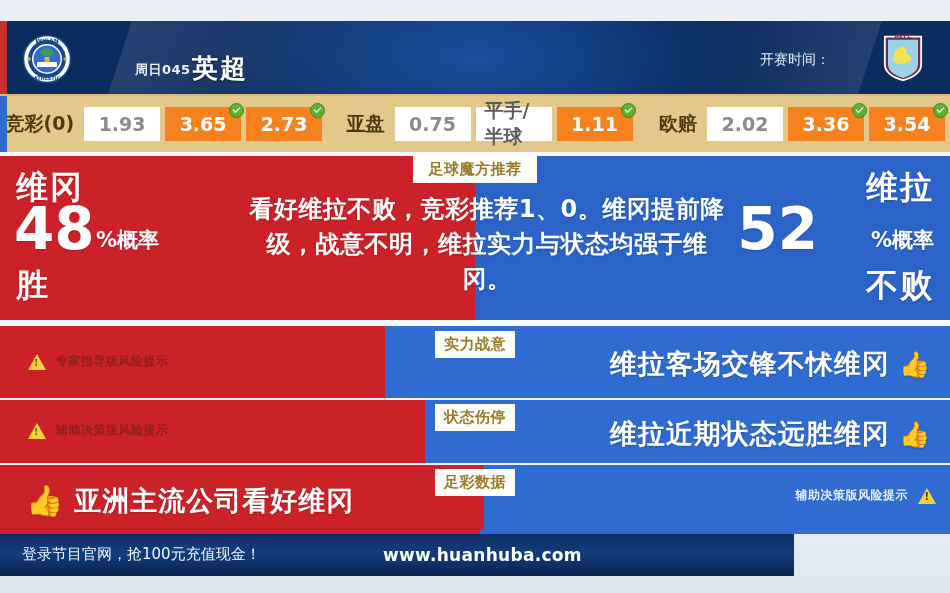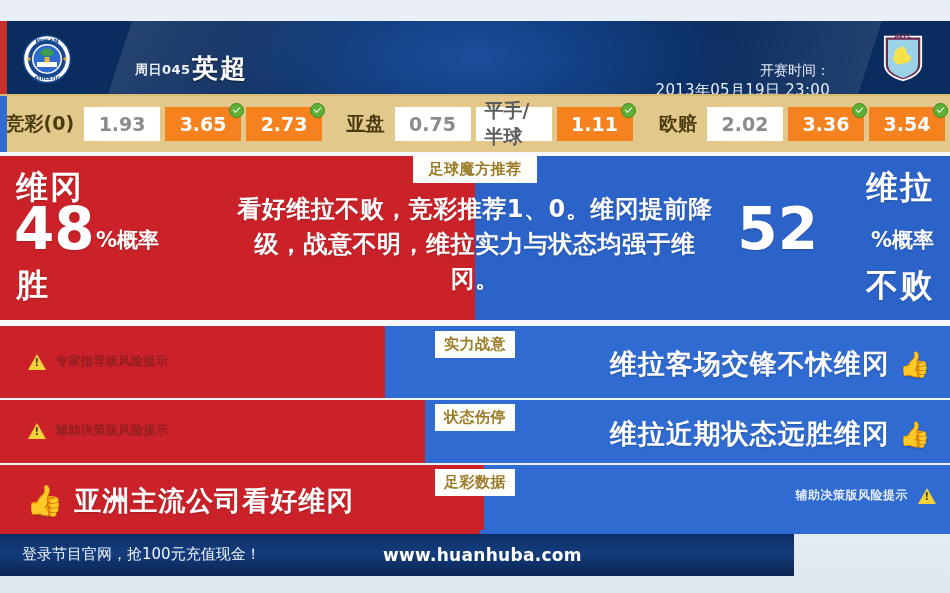--- a/index.html
+++ b/index.html
@@ -40,21 +40,21 @@
       radial-gradient(ellipse 95px 34px at 50% 48%, rgba(80,150,255,0.55) 0%, rgba(30,80,170,0.25) 55%, rgba(10,42,87,0) 80%),
       repeating-conic-gradient(from 0deg at 50% 45%,
         rgba(130,190,255,0.22) 0deg 4deg, rgba(10,42,87,0) 4deg 13deg);}
   .brandlogo .txt{position:absolute;inset:0;display:flex;align-items:center;justify-content:center;
     font-size:31px;font-weight:bold;letter-spacing:1px;
     color:#ffd84a;
     background:linear-gradient(180deg,#fff3b0 0%,#ffd23d 48%,#e79c12 52%,#ffe071 100%);
     -webkit-background-clip:text;background-clip:text;-webkit-text-fill-color:transparent;
     filter:drop-shadow(0 0 1px #3b2400) drop-shadow(1px 1px 0 #2a1a00);}
 
-  .kickoff{position:absolute;right:120px;top:28px;text-align:right;color:#e7eefb;font-size:14px;line-height:20px;margin-top:11px;}
+  .kickoff{position:absolute;right:120px;top:28px;text-align:center;color:#e7eefb;font-size:14px;line-height:20px;}
   .kickoff .l2{font-size:15px;letter-spacing:0.3px;}
 
   
   .odds{position:absolute;left:0;top:94px;width:950px;height:56px;background:#e2c88a;
     border-top:2px solid #d8bb74;display:flex;align-items:center;}
   .odds:before{content:"";position:absolute;left:0;top:0;width:7px;height:56px;background:#2f6bd0;}
   .odds-group{display:flex;align-items:center;}
   .odds-title{font-size:19px;font-weight:bold;color:#4a3a10;margin-right:10px;white-space:nowrap;}
   .odds-title.u{text-decoration:underline;}
   .cell{position:relative;height:34px;min-width:58px;padding:0 9px;margin-right:5px;
@@ -79,33 +79,33 @@
   .lpct{left:96px;top:70px;font-size:21px;font-weight:bold;color:#fff;}
   .lres{left:16px;top:108px;font-size:32px;letter-spacing:2px;}
   .rname{right:16px;top:10px;font-size:32px;letter-spacing:2px;}
   .rnum{right:132px;top:44px;font-size:58px;line-height:58px;font-weight:bold;color:#fff;}
   .rpct{right:16px;top:70px;font-size:21px;font-weight:bold;color:#fff;}
   .rres{right:16px;top:108px;font-size:32px;letter-spacing:2px;}
 
   .reco-tab{position:absolute;left:413px;top:156px;width:124px;height:27px;background:#fdfdfa;
     display:flex;align-items:center;justify-content:center;
     font-size:15px;font-weight:bold;color:#9c7b28;letter-spacing:0.5px;z-index:4;}
-  .reco-text{position:absolute;left:232px;top:192px;width:486px;z-index:3;
+  .reco-text{position:absolute;left:244px;top:192px;width:486px;z-index:3;
     text-align:center;color:#ffffff;font-size:24px;font-weight:bold;line-height:35px;
     letter-spacing:0.5px;text-shadow:0 1px 2px rgba(0,0,0,0.2);}
 
   
   .row{position:absolute;left:0;width:950px;display:flex;}
   .row .rleft{background:#cb2229;position:relative;height:100%;}
   .row .rright{background:#2f6bd0;position:relative;height:100%;}
   .row1{top:326px;height:72px;}
   .row2{top:400px;height:63px;}
   .row3{top:465px;height:69px;}
 
-  .warn{position:absolute;display:flex;align-items:center;gap:10px;}
+  .warn{position:absolute;display:flex;align-items:center;gap:10px;font-family:Liberation Serif, serif;}
   .warn .wtxt{font-size:12px;font-weight:bold;color:#8f1f1f;letter-spacing:0.5px;}
   .tri{width:0;height:0;border-left:9px solid transparent;border-right:9px solid transparent;
     border-bottom:16px solid #f2d33a;position:relative;}
   .tri:after{content:"!";position:absolute;left:-2.5px;top:3px;font-size:10px;font-weight:bold;color:#4a3a10;}
 
   .sec-tab{position:absolute;background:#fdfdfa;height:27px;padding:0 9px;
     display:flex;align-items:center;justify-content:center;
     font-size:15px;font-weight:bold;color:#9c7b28;letter-spacing:0.5px;z-index:5;}
   .ins-text{position:absolute;color:#ffffff;font-size:27px;font-weight:bold;letter-spacing:1px;
     display:flex;align-items:center;gap:10px;text-shadow:0 1px 2px rgba(0,0,0,0.2);}
@@ -147,21 +147,20 @@
       <text x="50" y="17" font-size="12" font-weight="bold" fill="#17478f" text-anchor="middle" font-family="DejaVu Sans">WIGAN</text>
       <text x="50" y="92" font-size="10" font-weight="bold" fill="#17478f" text-anchor="middle" font-family="DejaVu Sans">ATHLETIC</text>
     </svg>
 
     <div class="match-label">周日045</div>
     <div class="match-league">英超</div>
 
 
     <div class="kickoff">
       <div>开赛时间：</div>
-      <div class="l2">2013年05月19日 23:00</div>
     </div>
 
     <svg class="crest right" viewBox="0 0 100 110">
       <path d="M8 6 h84 v62 q0 26 -42 38 q-42 -12 -42 -38 z" fill="#ffffff"></path>
       <path d="M12 10 h76 v58 q0 23 -38 34 q-38 -11 -38 -34 z" fill="#6d2a52"></path>
       <path d="M17 15 h66 v54 q0 20 -33 30 q-33 -10 -33 -30 z" fill="#9ad3e8"></path>
       <path d="M50 30 q10 6 8 16 q10 2 10 12 q-6 10 -18 8 q-10 8 -18 -2 q-8 -8 0 -16 q-2 -12 8 -14 q4 -6 10 -4 z" fill="#f6e24a"></path>
       <text x="50" y="12" font-size="13" font-weight="bold" fill="#6d2a52" text-anchor="middle" font-family="DejaVu Sans">AVFC</text>
     </svg>
   </div>

